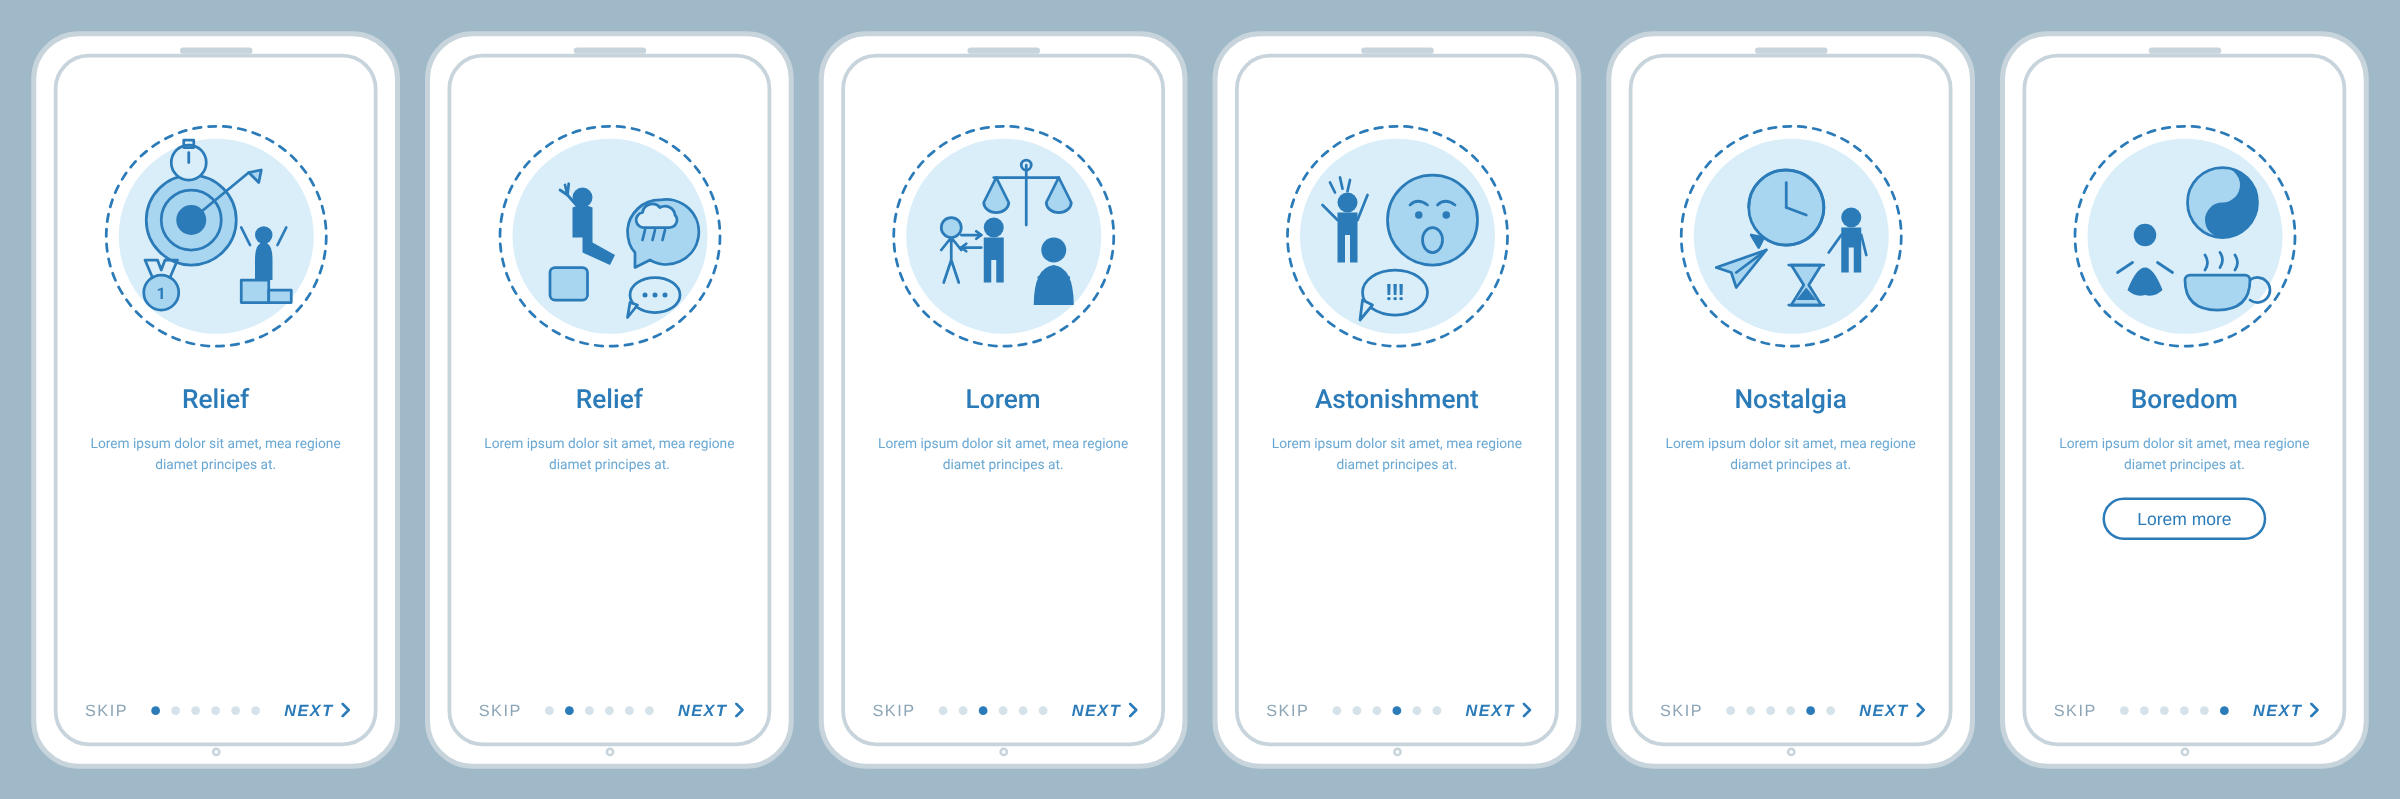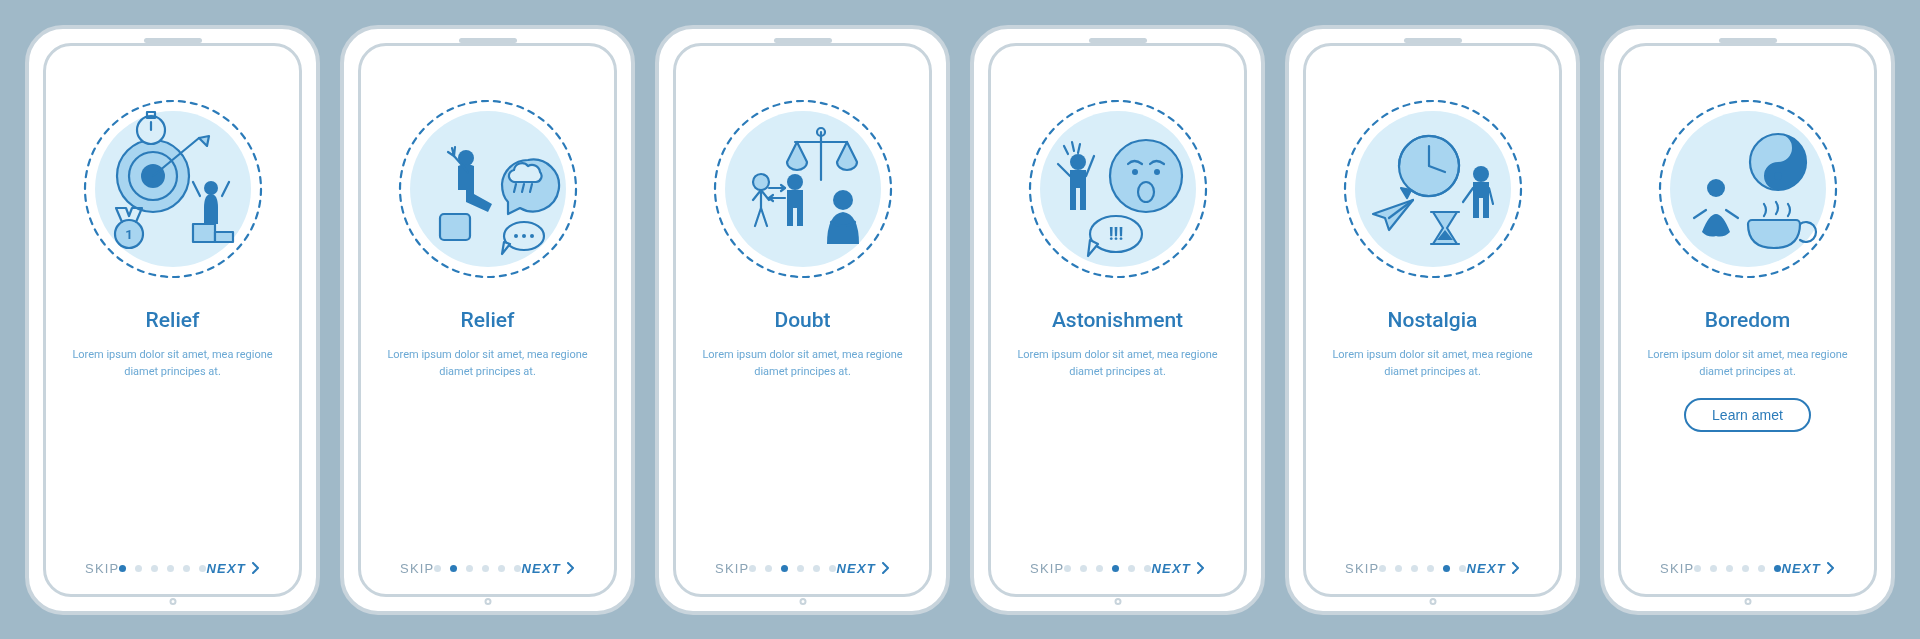--- a/index.html
+++ b/index.html
@@ -62,22 +62,23 @@
     margin-top:14px;color:var(--blue-light);font-size:11px;line-height:1.55;
     text-align:center;max-width:230px;
   }
   .learn{
     margin-top:18px;border:2px solid var(--blue);color:var(--blue);
     background:transparent;border-radius:999px;
     padding:7px 26px;font-size:14px;font-weight:500;cursor:pointer;
   }
   .nav{
     margin-top:auto;width:100%;
-    display:flex;align-items:center;justify-content:center;
+    display:flex;align-items:center;justify-content:space-between;
     padding-top:16px;
+    gap:19px;
   }
   .skip,.next{
     color:var(--text-muted);font-size:13px;letter-spacing:1.2px;cursor:pointer;
     background:none;border:none;
   }
   .next{color:var(--blue);font-weight:600;display:flex;align-items:center;gap:6px;font-style:italic;}
   .next svg{width:8px;height:12px;}
   .dots{display:flex;gap:9px;}
   .dot{width:7px;height:7px;border-radius:50%;background:#d6e2ea;}
   .dot.active{background:var(--blue);}
@@ -220,21 +221,21 @@
           <line class="st" x1="66" y1="104" x2="82" y2="104"></line>
           <path class="st" d="M82 104 l-4 -3 M82 104 l-4 3"></path>
           <line class="st" x1="82" y1="114" x2="66" y2="114"></line>
           <path class="st" d="M66 114 l4 -3 M66 114 l4 3"></path>
 
           <circle class="fillB" cx="140" cy="116" r="10"></circle>
           <path class="fillB" d="M124 160 q0 -30 16 -32 q16 2 16 32 z"></path>
           <path class="st" d="M128 138 q12 8 24 0" stroke="var(--white)"></path>
         </svg>
       </div>
-      <div class="title">Doubt</div>
+      <div class="title">Lorem</div>
       <div class="body">Lorem ipsum dolor sit amet, mea regione diamet principes at.</div>
       <div class="nav">
         <button class="skip">SKIP</button>
         <div class="dots">
           <span class="dot"></span>
           <span class="dot"></span>
           <span class="dot active"></span>
           <span class="dot"></span>
           <span class="dot"></span>
           <span class="dot"></span>
@@ -367,21 +368,21 @@
           <line class="st" x1="58" y1="126" x2="46" y2="134"></line>
           <line class="st" x1="78" y1="126" x2="90" y2="134"></line>
 
           <path class="st fillL" d="M104 136 h44 a4 4 0 0 1 4 4 q0 24 -26 24 q-26 0 -26 -24 a4 4 0 0 1 4 -4z"></path>
           <path class="st" d="M152 140 a10 10 0 1 1 0 16"></path>
           <path class="st" d="M116 120 q4 6 0 12 M128 118 q4 6 0 12 M140 120 q4 6 0 12"></path>
         </svg>
       </div>
       <div class="title">Boredom</div>
       <div class="body">Lorem ipsum dolor sit amet, mea regione diamet principes at.</div>
-      <button class="learn">Learn amet</button>
+      <button class="learn">Lorem more</button>
       <div class="nav">
         <button class="skip">SKIP</button>
         <div class="dots">
           <span class="dot"></span>
           <span class="dot"></span>
           <span class="dot"></span>
           <span class="dot"></span>
           <span class="dot"></span>
           <span class="dot active"></span>
         </div>

